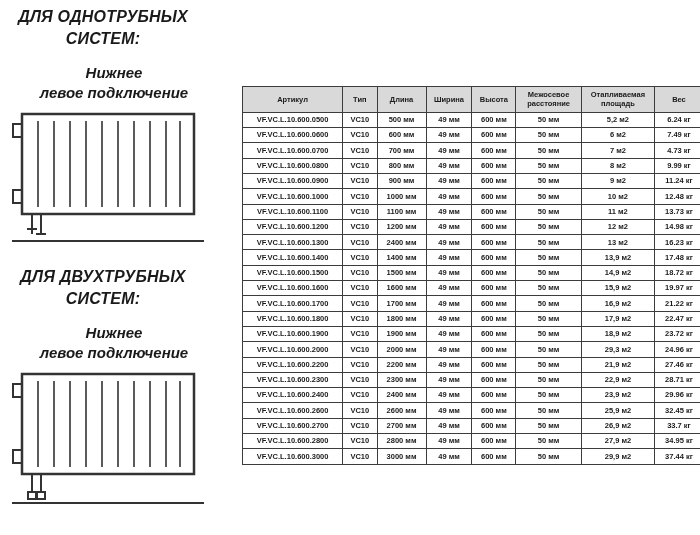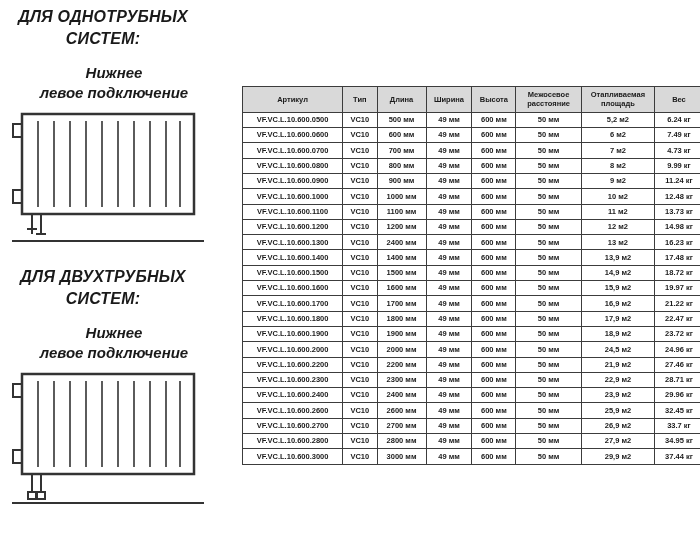--- a/index.html
+++ b/index.html
@@ -279,21 +279,21 @@
           <td>18,9 м2</td>
           <td>23.72 кг</td>
         </tr>
         <tr>
           <td>VF.VC.L.10.600.2000</td>
           <td>VC10</td>
           <td>2000 мм</td>
           <td>49 мм</td>
           <td>600 мм</td>
           <td>50 мм</td>
-          <td>24,5 м2</td>
+          <td>29,3 м2</td>
           <td>24.96 кг</td>
         </tr>
         <tr>
           <td>VF.VC.L.10.600.2200</td>
           <td>VC10</td>
           <td>2200 мм</td>
           <td>49 мм</td>
           <td>600 мм</td>
           <td>50 мм</td>
           <td>21,9 м2</td>

